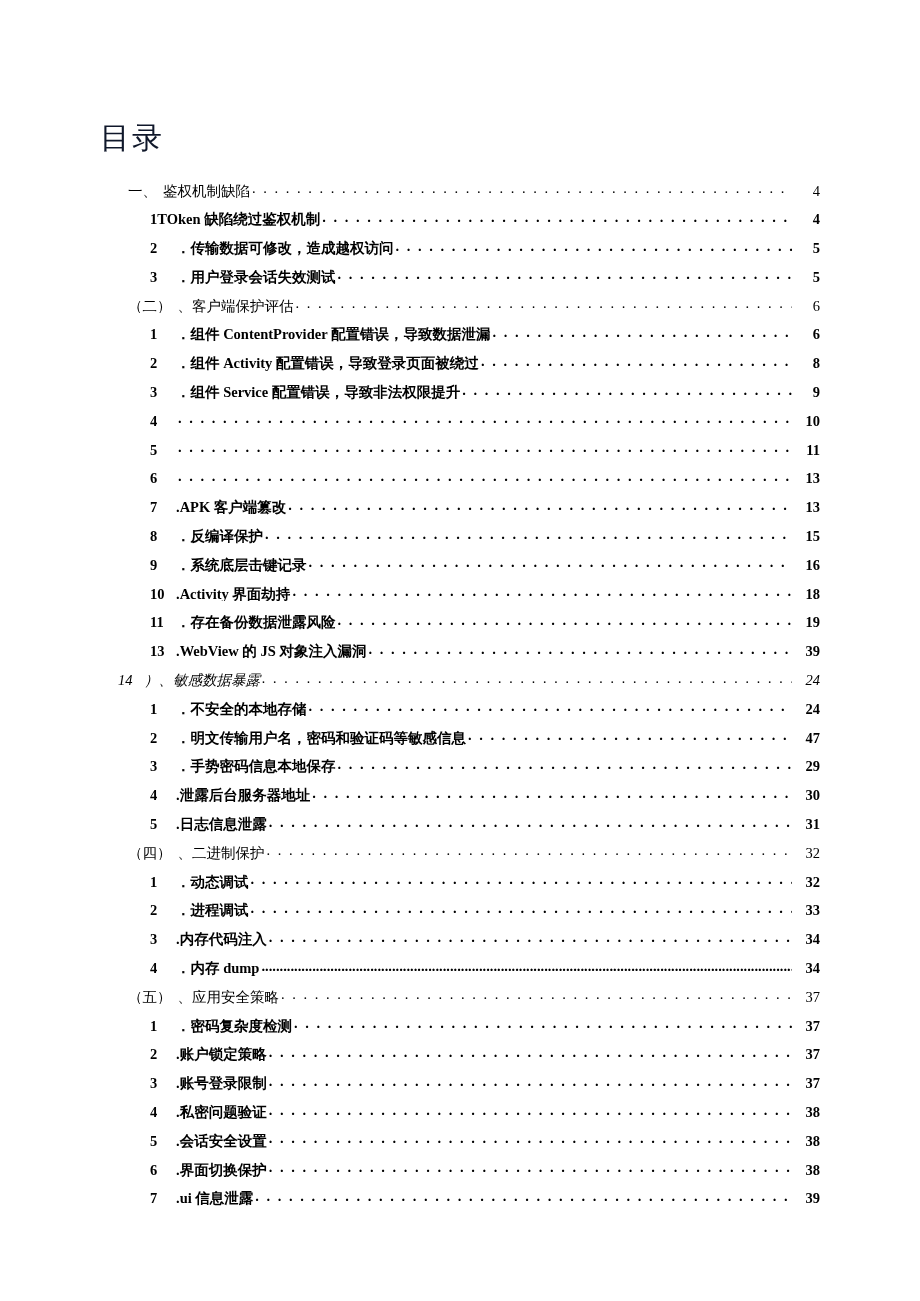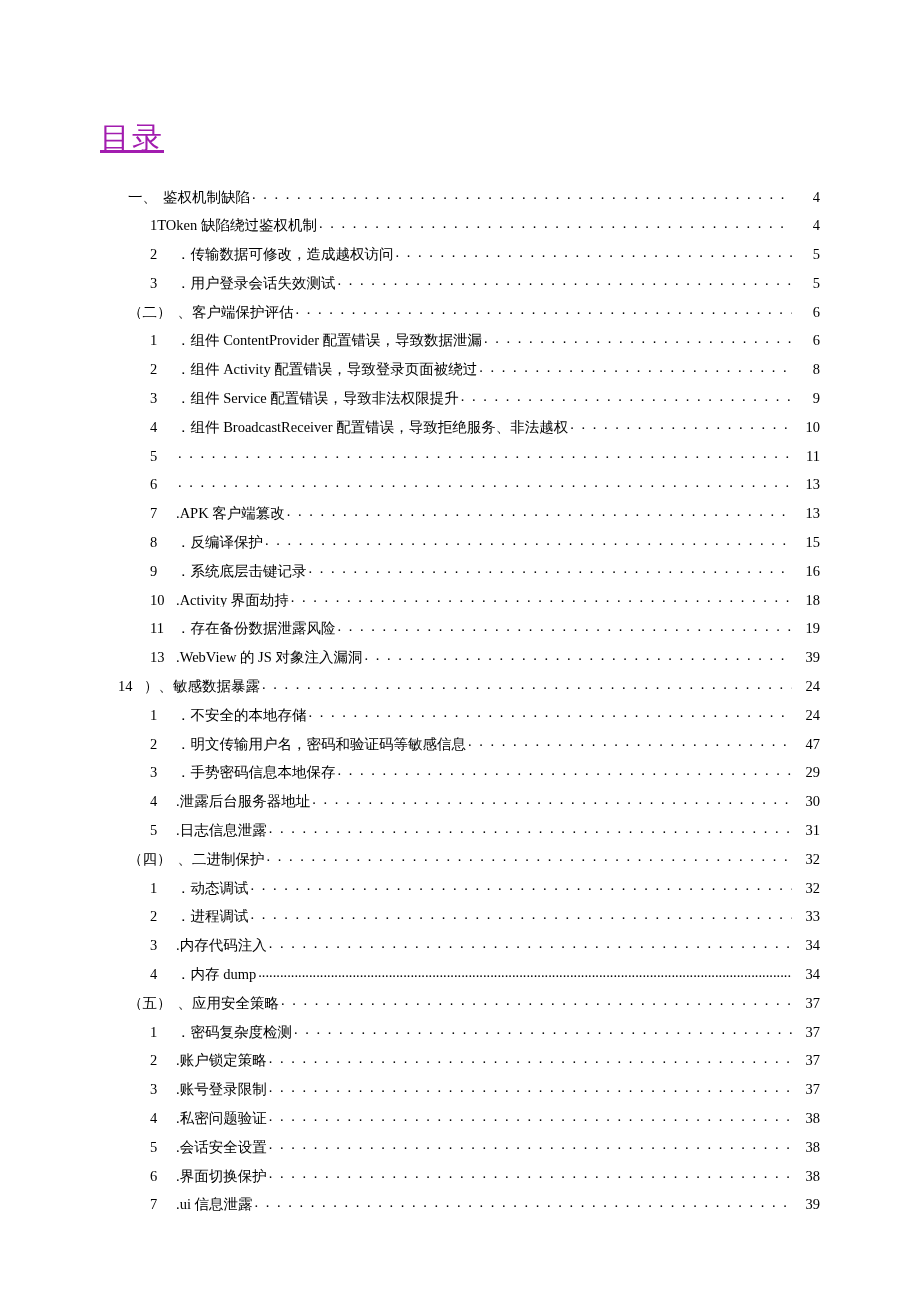--- a/index.html
+++ b/index.html
@@ -12,41 +12,40 @@
   .page {
     width: 920px;
     min-height: 1301px;
     padding: 118px 100px 60px 100px;
     box-sizing: border-box;
     background: #ffffff;
     color: #000000;
   }
   .title {
     font-size: 30px;
-    color: #a21caf;
+    color: #0f172a;
     font-weight: 400;
     letter-spacing: 2px;
-    margin-bottom: 28px;
-    text-decoration: underline;
+    margin-bottom: 22px;
   }
   .toc {
     font-size: 14.5px;
     line-height: 1.0;
   }
   .toc-row {
     display: flex;
     align-items: baseline;
     white-space: nowrap;
     margin-bottom: 11.8px;
     overflow: hidden;
   }
   
   .lv1 { padding-left: 28px; }
-  .lv2 { padding-left: 50px; }
-  .lv3 { padding-left: 18px; } 
+  .lv2 { padding-left: 50px; font-weight: bold; }
+  .lv3 { padding-left: 18px; font-style: italic; } 
   .num {
     display: inline-block;
     min-width: 20px;
     padding-right: 6px;
     text-align: left;
   }
   .label {
     white-space: nowrap;
   }
   .leader {
@@ -125,21 +124,20 @@
         <span class="page-no">8</span>
       </div>
       <div class="toc-row lv2">
         <span class="num">3</span>
         <span class="label">．组件 Service 配置错误，导致非法权限提升</span>
         <span class="leader"></span>
         <span class="page-no">9</span>
       </div>
       <div class="toc-row lv2">
         <span class="num">4</span>
-        <span class="label">．组件 BroadcastReceiver 配置错误，导致拒绝服务、非法越权</span>
         <span class="leader"></span>
         <span class="page-no">10</span>
       </div>
       <div class="toc-row lv2">
         <span class="num">5</span>
         <span class="leader"></span>
         <span class="page-no">11</span>
       </div>
       <div class="toc-row lv2">
         <span class="num">6</span>

